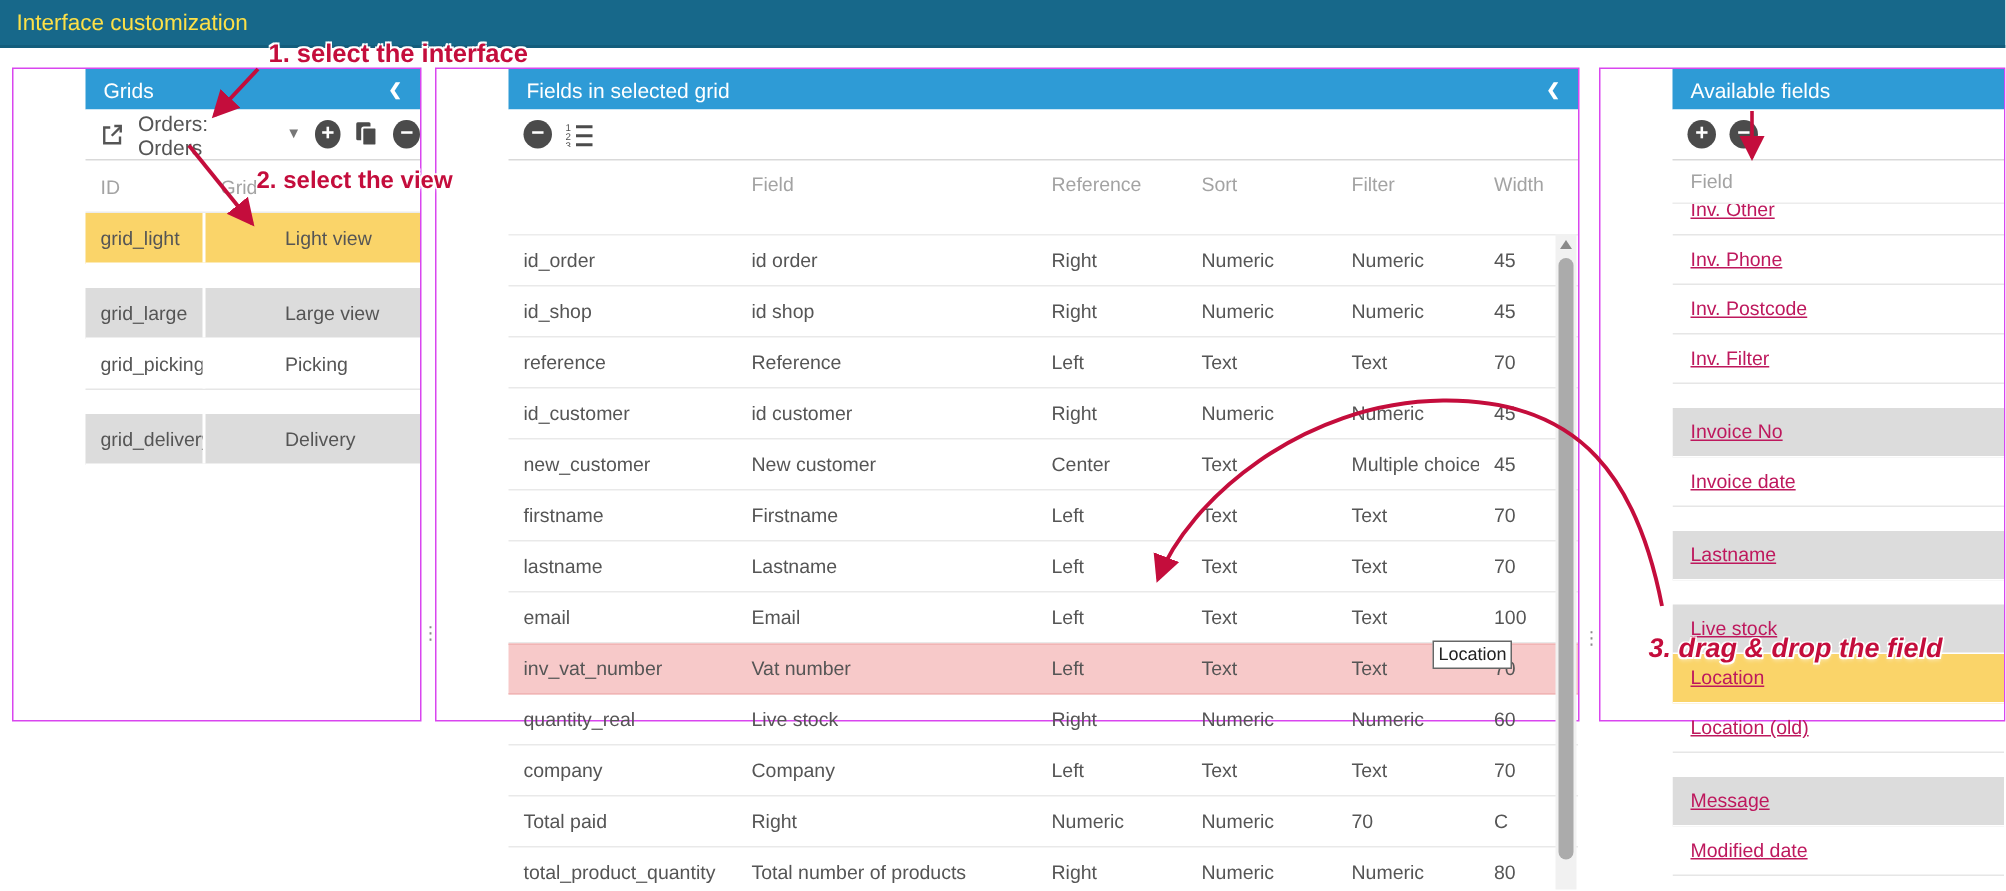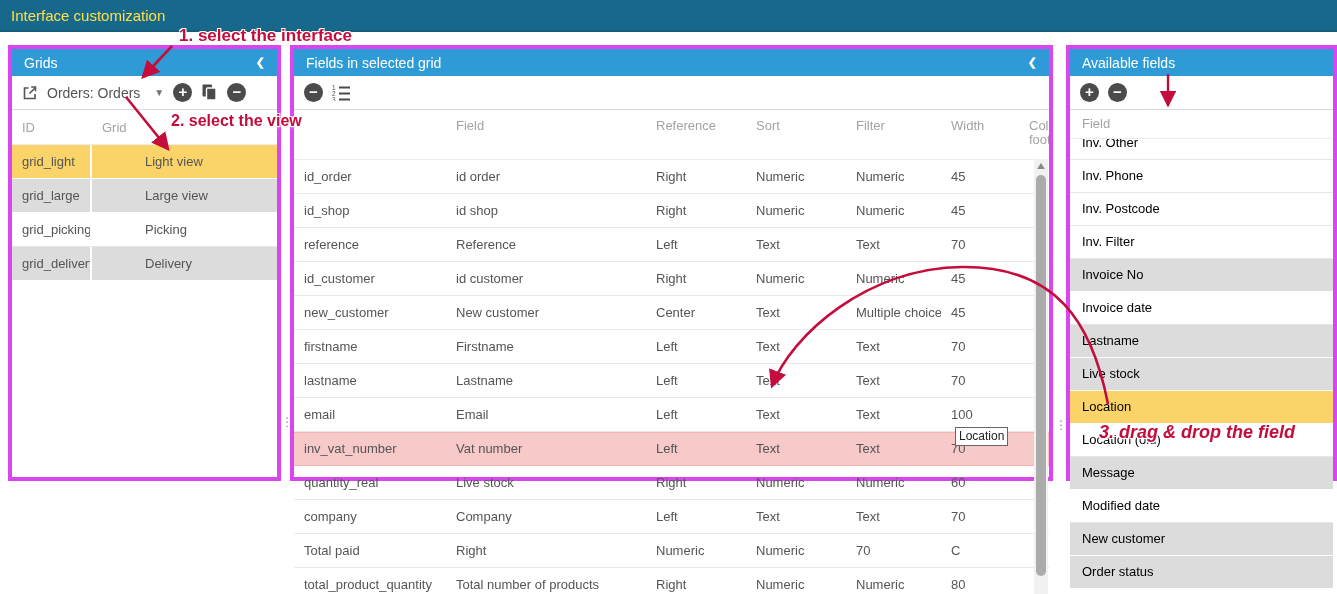--- a/index.html
+++ b/index.html
@@ -5,21 +5,21 @@
   html,body{margin:0;padding:0;background:#fff;width:1337px;height:594px;overflow:hidden;
     font-family:"Liberation Sans", sans-serif;}
   .page{position:relative;width:1337px;height:594px;}
 
   
   .topbar{position:absolute;left:0;top:0;width:1337px;height:30px;background:#17688a;
     border-bottom:2px solid #135d7c;display:flex;align-items:center;}
   .topbar span{color:#fde047;font-size:15px;padding-left:11px;}
 
   
-  .panel{position:absolute;top:45px;height:436px;background:#fff;border:4px solid #d946ef;box-sizing:border-box;}
+  .panel{position:absolute;top:45px;height:436px;background:#fff;border:1px solid #d946ef;box-sizing:border-box;padding-left:48px;}
   .panel-left{left:8px;width:273px;}
   .panel-mid{left:290px;width:763px;}
   .panel-right{left:1066px;width:271px;}
   .phead{height:27px;background:#2e9bd6;color:#fff;display:flex;align-items:center;
     justify-content:space-between;padding:0 12px;font-size:14px;}
   .phead .chev{font-size:11px;font-weight:bold;cursor:pointer;}
   .ptool{height:33px;background:#fff;border-bottom:1px solid #d9d9d9;display:flex;
     align-items:center;padding-left:10px;gap:9px;}
 
   
@@ -33,41 +33,41 @@
   .row{font-size:13px;color:#555;}
   .ggrid{display:grid;grid-template-columns:80px 1fr;}
   .fgrid{display:grid;grid-template-columns:152px 200px 100px 100px 95px 78px 30px;}
   .cell{padding-left:10px;overflow:hidden;white-space:nowrap;}
 
   
   .lt-header{height:34px;border-bottom:1px solid #ececec;align-items:center;}
   .grow{height:33px;line-height:33px;border-bottom:1px solid #e6e6e6;cursor:pointer;gap:43px;}
   .grow .cell:first-child{border-right:2px solid #fff;}
   .state-selected{background:#fad469;border-bottom:1px solid #fff;}
-  .state-used{background:#dcdcdc;border-bottom:1px solid #fff;}
+  .state-used{background:#dcdcdc;border-bottom:1px solid #fff;margin-top:16px;}
 
   
   .ft-header{height:49px;border-bottom:1px solid #ececec;}
   .ft-header .cell{padding-top:9px;white-space:normal;line-height:14px;}
   .frow{height:33px;line-height:33px;border-bottom:1px solid #e9e9e9;cursor:pointer;}
   .frow.drop{background:#f7c9c9;border-top:1px solid #f0b4b4;border-bottom:1px solid #f0b4b4;height:32px;line-height:32px;}
 
   
   .vscroll{position:absolute;right:1px;top:110px;width:14px;height:437px;background:#f1f1f1;cursor:pointer;}
   .vscroll .up{position:absolute;top:4px;left:3px;width:0;height:0;
     border-left:4px solid transparent;border-right:4px solid transparent;border-bottom:6px solid #8a8a8a;}
   .vscroll .thumb{position:absolute;top:16px;left:2px;width:10px;height:calc(100% - 36px);
     background:#ababab;border-radius:5px;cursor:grab;}
 
   
   .av-header{height:28px;line-height:28px;border-bottom:1px solid #ececec;padding-left:12px;}
   .av-viewport{height:458px;overflow:hidden;}
   #available-rows{margin-top:-12px;}
   .arow{height:32px;line-height:32px;padding-left:12px;border-bottom:1px solid #e6e6e6;cursor:pointer;
-    font-size:13px;color:#000000;overflow:hidden;white-space:nowrap;}
+    font-size:13px;color:#be185d;overflow:hidden;white-space:nowrap;text-decoration:underline;}
   .arow.state-used,.arow.state-selected{border-bottom:1px solid #fff;}
 
   
   .gap-handle{position:absolute;color:#8a8a8a;font-size:12px;line-height:5px;cursor:col-resize;
     letter-spacing:0;width:6px;text-align:center;}
 
   
   .drag-ghost{position:absolute;left:955px;top:427px;height:17px;line-height:17px;background:#fff;
     border:1px solid #666;font-size:12px;color:#222;padding:0 3px;z-index:40;}
 

